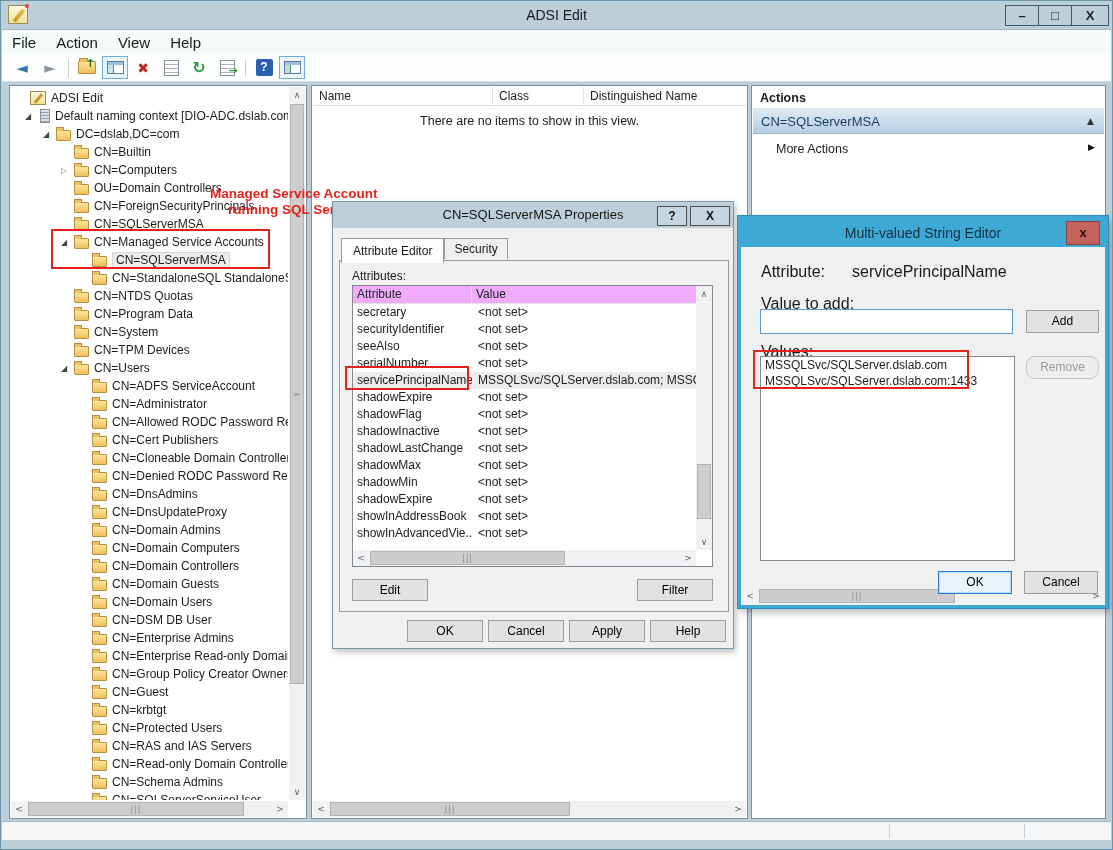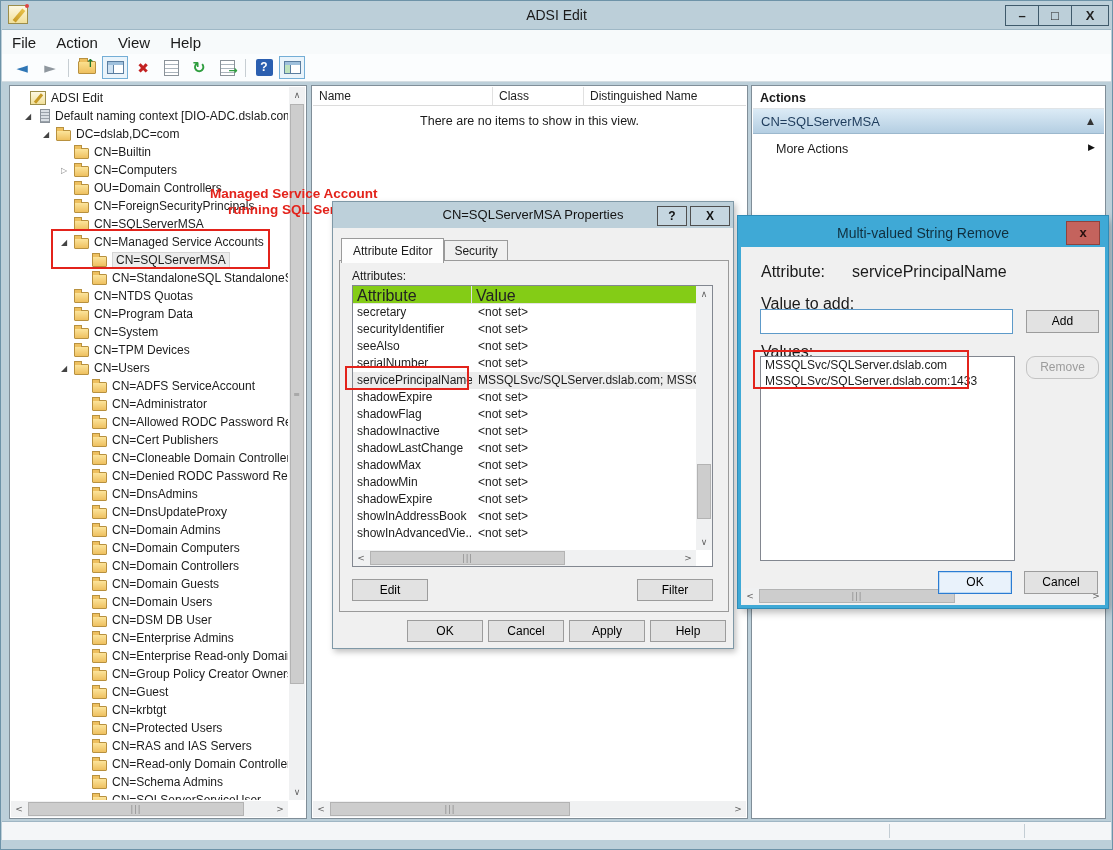--- a/index.html
+++ b/index.html
@@ -130,31 +130,31 @@
 
   
   #props-dialog { position:absolute; left:331px; top:200px; width:402px; height:448px; z-index:10;
         background:#f0f0f0; border:1px solid #7f98a6; box-shadow:2px 3px 6px rgba(0,0,0,.25); }
   #props-title { position:absolute; left:0; right:0; top:0; height:26px; background:#bdd0da;
         text-align:center; font-size:13px; color:#141414; line-height:26px; }
   .dbtn { position:absolute; top:4px; height:20px; border:1px solid #4f4f4f; text-align:center;
         line-height:18px; font-size:12px; font-weight:bold; color:#111; background:#c5d6e0; }
   #props-help  { left:324px; width:30px; }
   #props-close { left:357px; width:40px; }
-  #props-tabs { position:absolute; left:8px; top:36px; display:flex; align-items:center; }
+  #props-tabs { position:absolute; left:8px; top:36px; display:flex; align-items:flex-start; }
   .tab { font-size:12px; padding:3px 9px; border:1px solid #9a9a9a; border-bottom:none;
          background:#f0f0f0; color:#1a1a1a; }
   .tab.active { background:#fdfdfd; padding:5px 11px; position:relative; z-index:2; }
   #props-tabpanel { position:absolute; left:6px; top:58px; width:390px; height:352px;
         border:1px solid #9a9a9a; background:#f0f0f0; }
   #attrs-label { position:absolute; left:12px; top:8px; font-size:12px; color:#1a1a1a; }
   #attr-list { position:absolute; left:12px; top:24px; width:361px; height:282px;
         border:1px solid #828790; background:#fff; overflow:hidden; }
   #attr-head { position:absolute; left:0; top:0; right:16px; height:18px; display:flex;
-        font-size:16px; color:#222; border-bottom:1px solid #e3e3e3; background:#84cc16; }
+        font-size:12px; color:#222; border-bottom:1px solid #e3e3e3; background:#f0abfc; }
   #attr-head .hcell { padding:1px 0 0 4px; border-right:1px solid #e1e1e1; }
   #attr-head .hA { width:119px; flex:none; }
   #attr-head .hV { flex:1; }
   #attr-rows { position:absolute; left:0; top:18px; right:16px; bottom:16px; overflow:hidden; }
   .arow { display:flex; height:17px; font-size:12px; color:#1c1c1c; }
   .arow.sel { background:#ececec; }
   .aname { width:119px; flex:none; padding:1px 0 0 4px; overflow:hidden; white-space:nowrap; }
   .avalue { flex:1; padding:1px 0 0 6px; overflow:hidden; white-space:nowrap; }
   #attr-vsb { right:0; top:0; width:16px; height:264px; }
   #attr-hsb { left:0; bottom:0; right:16px; height:16px; }
@@ -651,21 +651,21 @@
       <div class="btn" id="attr-filter">Filter</div>
     </div>
 
     <div class="btn" id="props-ok">OK</div>
     <div class="btn" id="props-cancel">Cancel</div>
     <div class="btn" id="props-apply">Apply</div>
     <div class="btn" id="props-helpbtn">Help</div>
   </div>
 
   <div id="mvse-dialog">
-    <div id="mvse-title">Multi-valued String Remove</div>
+    <div id="mvse-title">Multi-valued String Editor</div>
     <div id="mvse-close">x</div>
 
     <div class="mvse-label" id="mvse-attr-label">Attribute:</div>
     <div class="mvse-label" id="mvse-attr-value">servicePrincipalName</div>
 
     <div class="mvse-label" id="mvse-vta-label">Value to add:</div>
     <input id="mvse-input" type="text" value="" style="">
     <div class="btn" id="mvse-add">Add</div>
 
     <div class="mvse-label" id="mvse-values-label">Values:</div>

